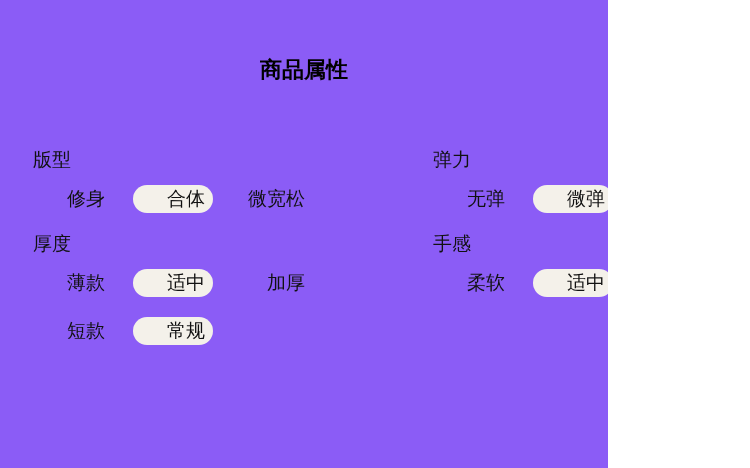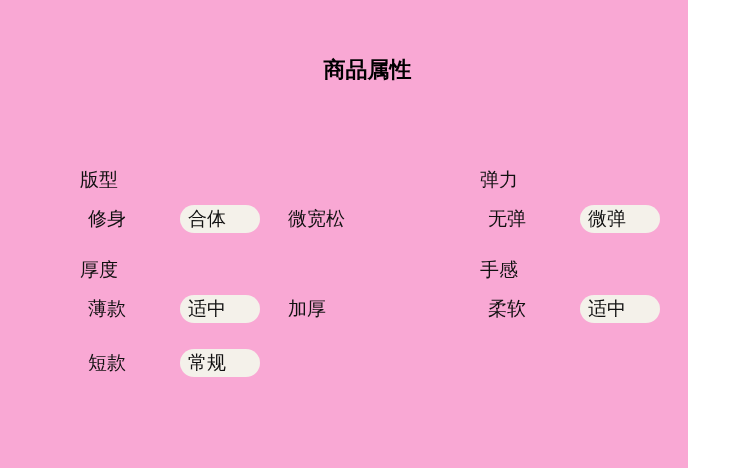--- a/index.html
+++ b/index.html
@@ -4,39 +4,38 @@
 <style>
   :root { --pill-bg: #f4f1ea; --text: #111111; }
   * { margin: 0; padding: 0; box-sizing: border-box; }
   html, body { background: #ffffff; }
   body {
     font-family: "Liberation Sans", "DejaVu Sans", sans-serif;
     color: var(--text);
   }
   .page {
     position: relative;
-    width: 688px;
+    width: 608px;
     height: 468px;
-    background: #f9a8d4;
+    background: #8b5cf6;
     overflow: hidden;
-    padding-left: 47px;
   }
   .title {
     padding-top: 59px;
     text-align: center;
     font-size: 22px;
     font-weight: 700;
     line-height: 1;
     color: #000000;
   }
   .groups {
-    margin: 88px 0 0 33px;
+    margin: 68px 0 0 33px;
     display: grid;
     grid-template-columns: 400px auto;
-    row-gap: 26px;
+    row-gap: 20px;
   }
   .group-label {
     font-size: 19px;
     line-height: 22px;
     color: var(--text);
     margin-bottom: 14px;
   }
   .options {
     display: flex;
     gap: 20px;
@@ -45,21 +44,21 @@
     min-width: 80px;
     height: 28px;
     padding: 0 8px;
     border: none;
     border-radius: 14px;
     background: transparent;
     font-family: inherit;
     font-size: 19px;
     line-height: 28px;
     color: var(--text);
-    text-align: left;
+    text-align: right;
     cursor: pointer;
     white-space: nowrap;
   }
   .pill.selected {
     background: var(--pill-bg);
   }
 </style>
 </head>
 <body>
 

